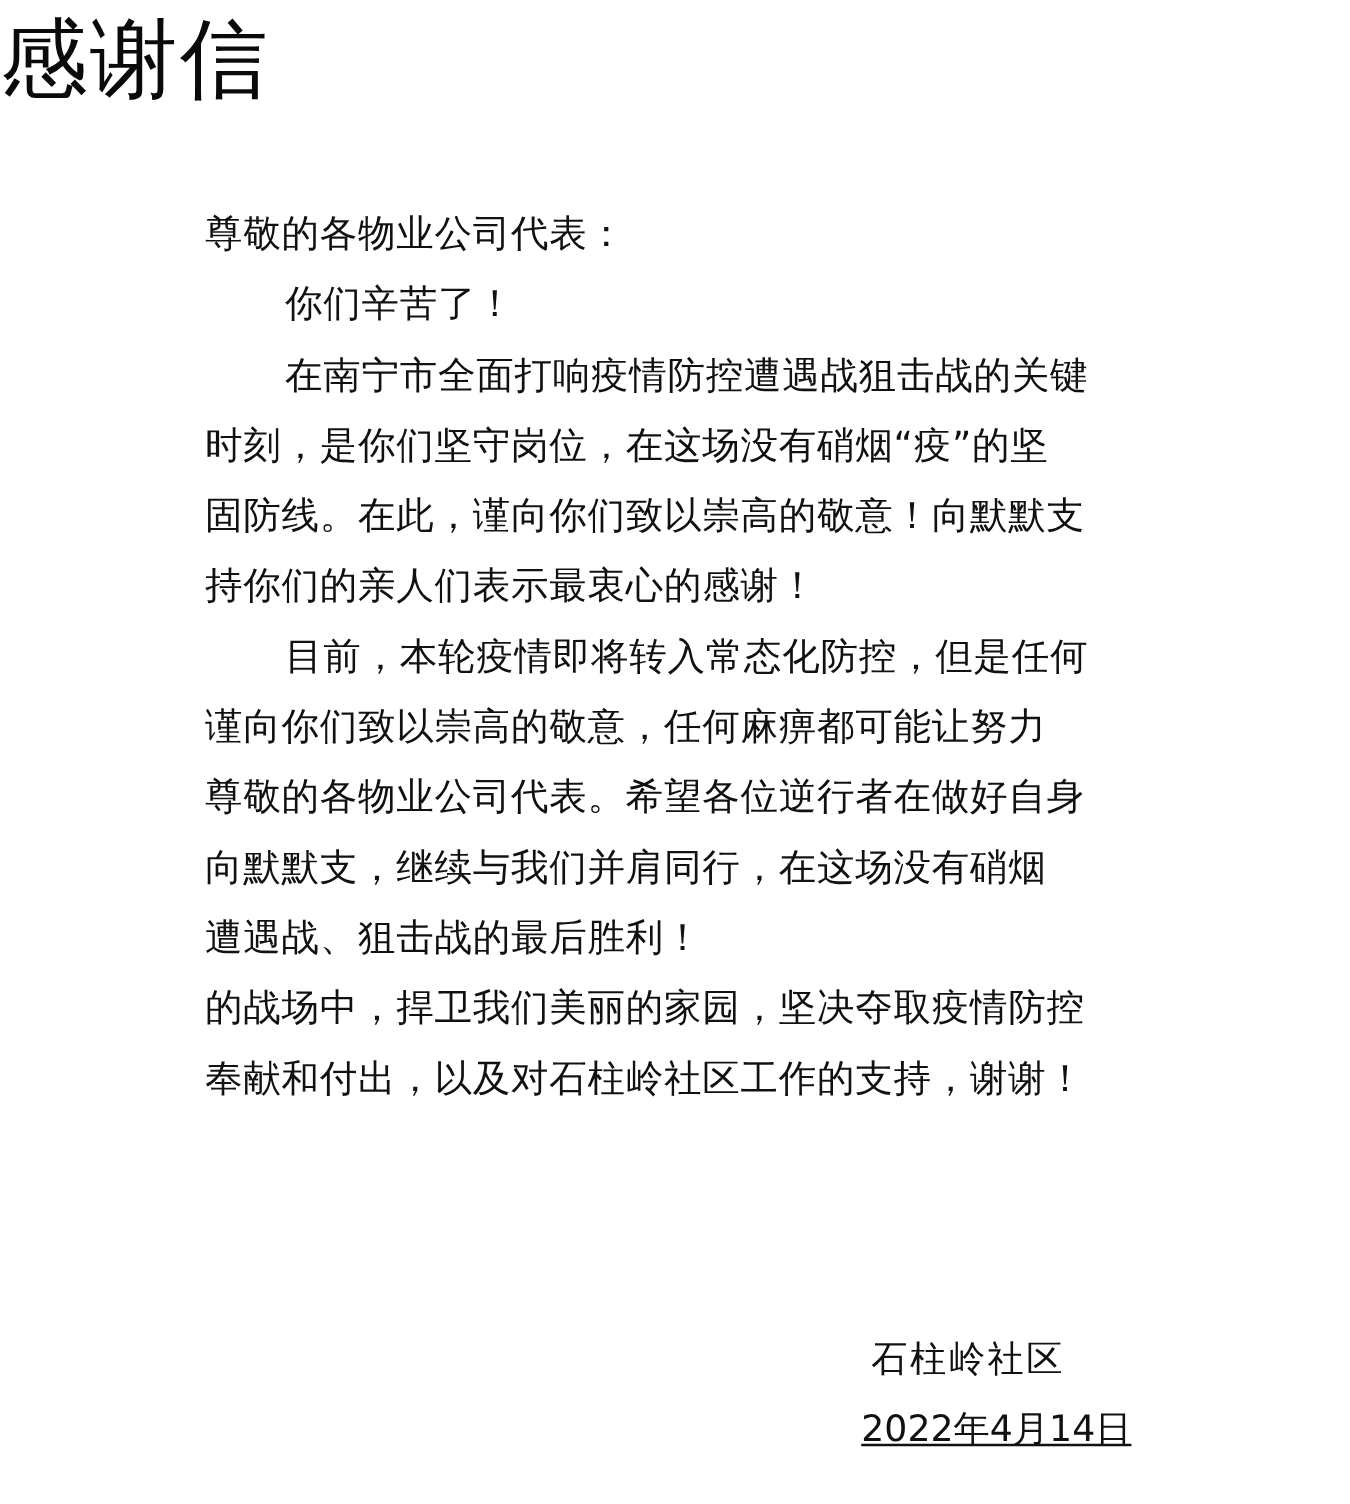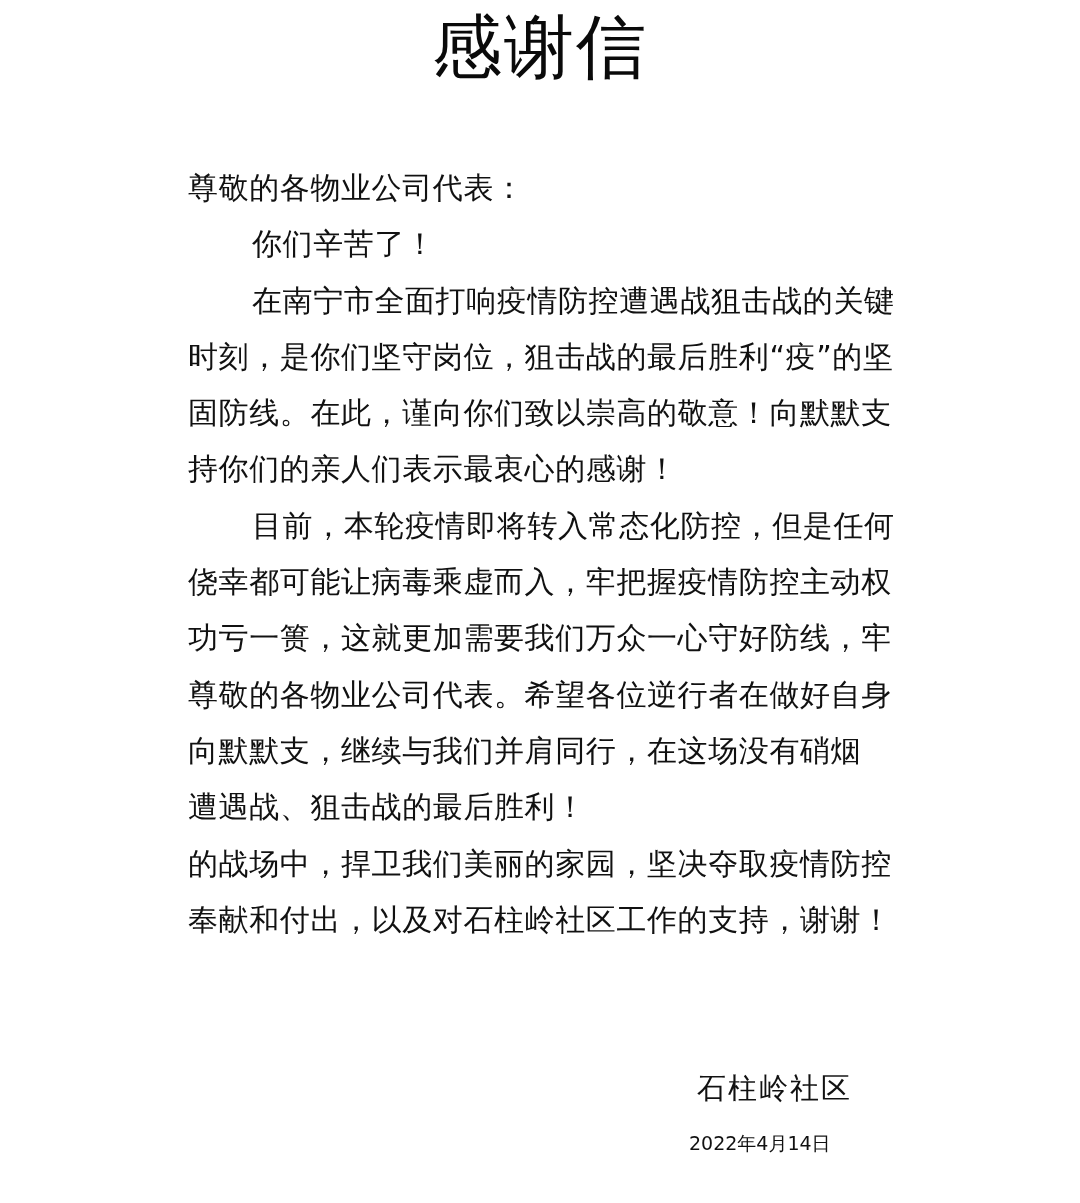--- a/index.html
+++ b/index.html
@@ -13,32 +13,31 @@
     position: relative;
     overflow: hidden;
     font-family: "DejaVu Sans", "Liberation Sans", sans-serif;
     color: #111111;
   }
   .title {
     position: absolute;
     left: 0;
     width: 1080px;
     top: 2px;
-    text-align: center;
+    text-align: left;
     font-size: 70px;
     line-height: 90px;
     letter-spacing: 2px;
     color: #0a0a0a;
   }
   .content {
     position: absolute;
     left: 164px;
     top: 160px;
     width: 752px;
-    margin-left: 24px;
   }
   .line {
     height: 56.3px;
     line-height: 56.3px;
     font-size: 30px;
     white-space: nowrap;
     letter-spacing: 0.6px;
   }
   .indent { padding-left: 64px; }
   .signature {
@@ -47,40 +46,40 @@
     top: 1063px;
     font-size: 29px;
     line-height: 50px;
     letter-spacing: 2px;
     font-family: Liberation Serif, serif;
   }
   .date {
     position: absolute;
     left: 689px;
     top: 1118px;
-    font-size: 19px;
+    font-size: 29px;
     line-height: 50px;
     letter-spacing: 0px;
+    text-decoration: underline;
   }
 </style>
 </head>
 <body>
 
 <div class="title">感谢信</div>
 
 <div class="content">
   <div class="line">尊敬的各物业公司代表：</div>
   <div class="line indent">你们辛苦了！</div>
   <div class="line indent">在南宁市全面打响疫情防控遭遇战狙击战的关键</div>
-  <div class="line">时刻，是你们坚守岗位，狙击战的最后胜利“疫”的坚</div>
+  <div class="line">时刻，是你们坚守岗位，在这场没有硝烟“疫”的坚</div>
   <div class="line">固防线。在此，谨向你们致以崇高的敬意！向默默支</div>
   <div class="line">持你们的亲人们表示最衷心的感谢！</div>
   <div class="line indent">目前，本轮疫情即将转入常态化防控，但是任何</div>
-  <div class="line">侥幸都可能让病毒乘虚而入，牢把握疫情防控主动权</div>
-  <div class="line">功亏一篑，这就更加需要我们万众一心守好防线，牢</div>
+  <div class="line">谨向你们致以崇高的敬意，任何麻痹都可能让努力</div>
   <div class="line">尊敬的各物业公司代表。希望各位逆行者在做好自身</div>
   <div class="line">向默默支，继续与我们并肩同行，在这场没有硝烟</div>
   <div class="line">遭遇战、狙击战的最后胜利！</div>
   <div class="line">的战场中，捍卫我们美丽的家园，坚决夺取疫情防控</div>
   <div class="line">奉献和付出，以及对石柱岭社区工作的支持，谢谢！</div>
 </div>
 
 <div class="signature">石柱岭社区</div>
 <div class="date">2022年4月14日</div>
 

